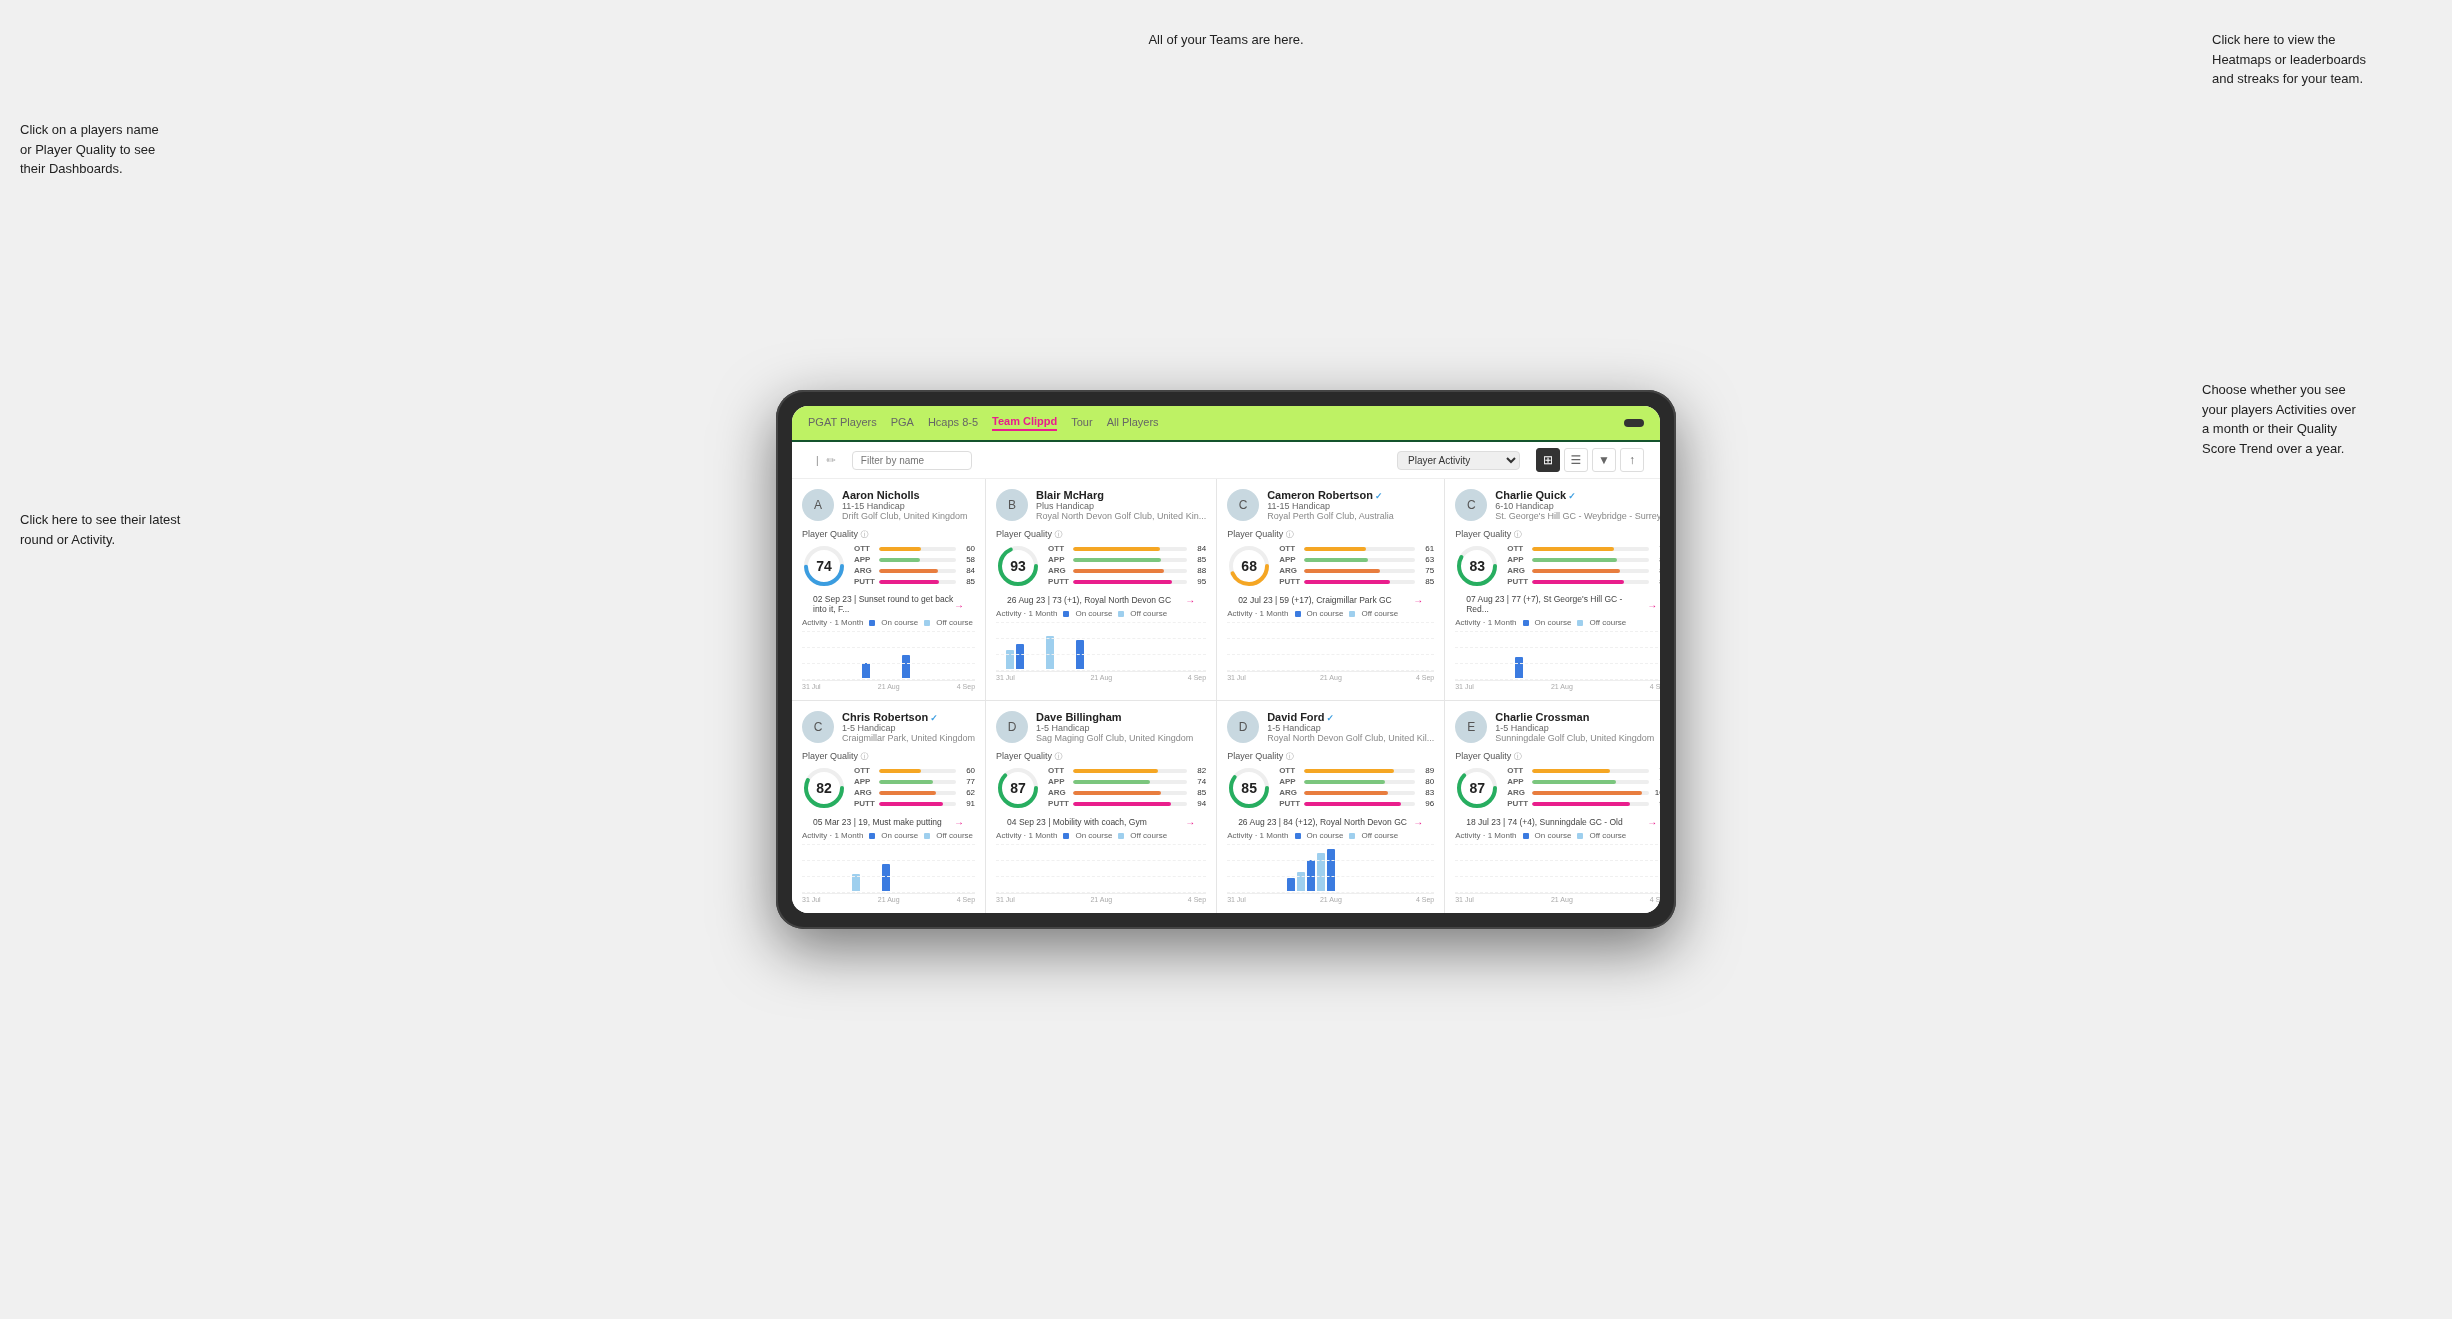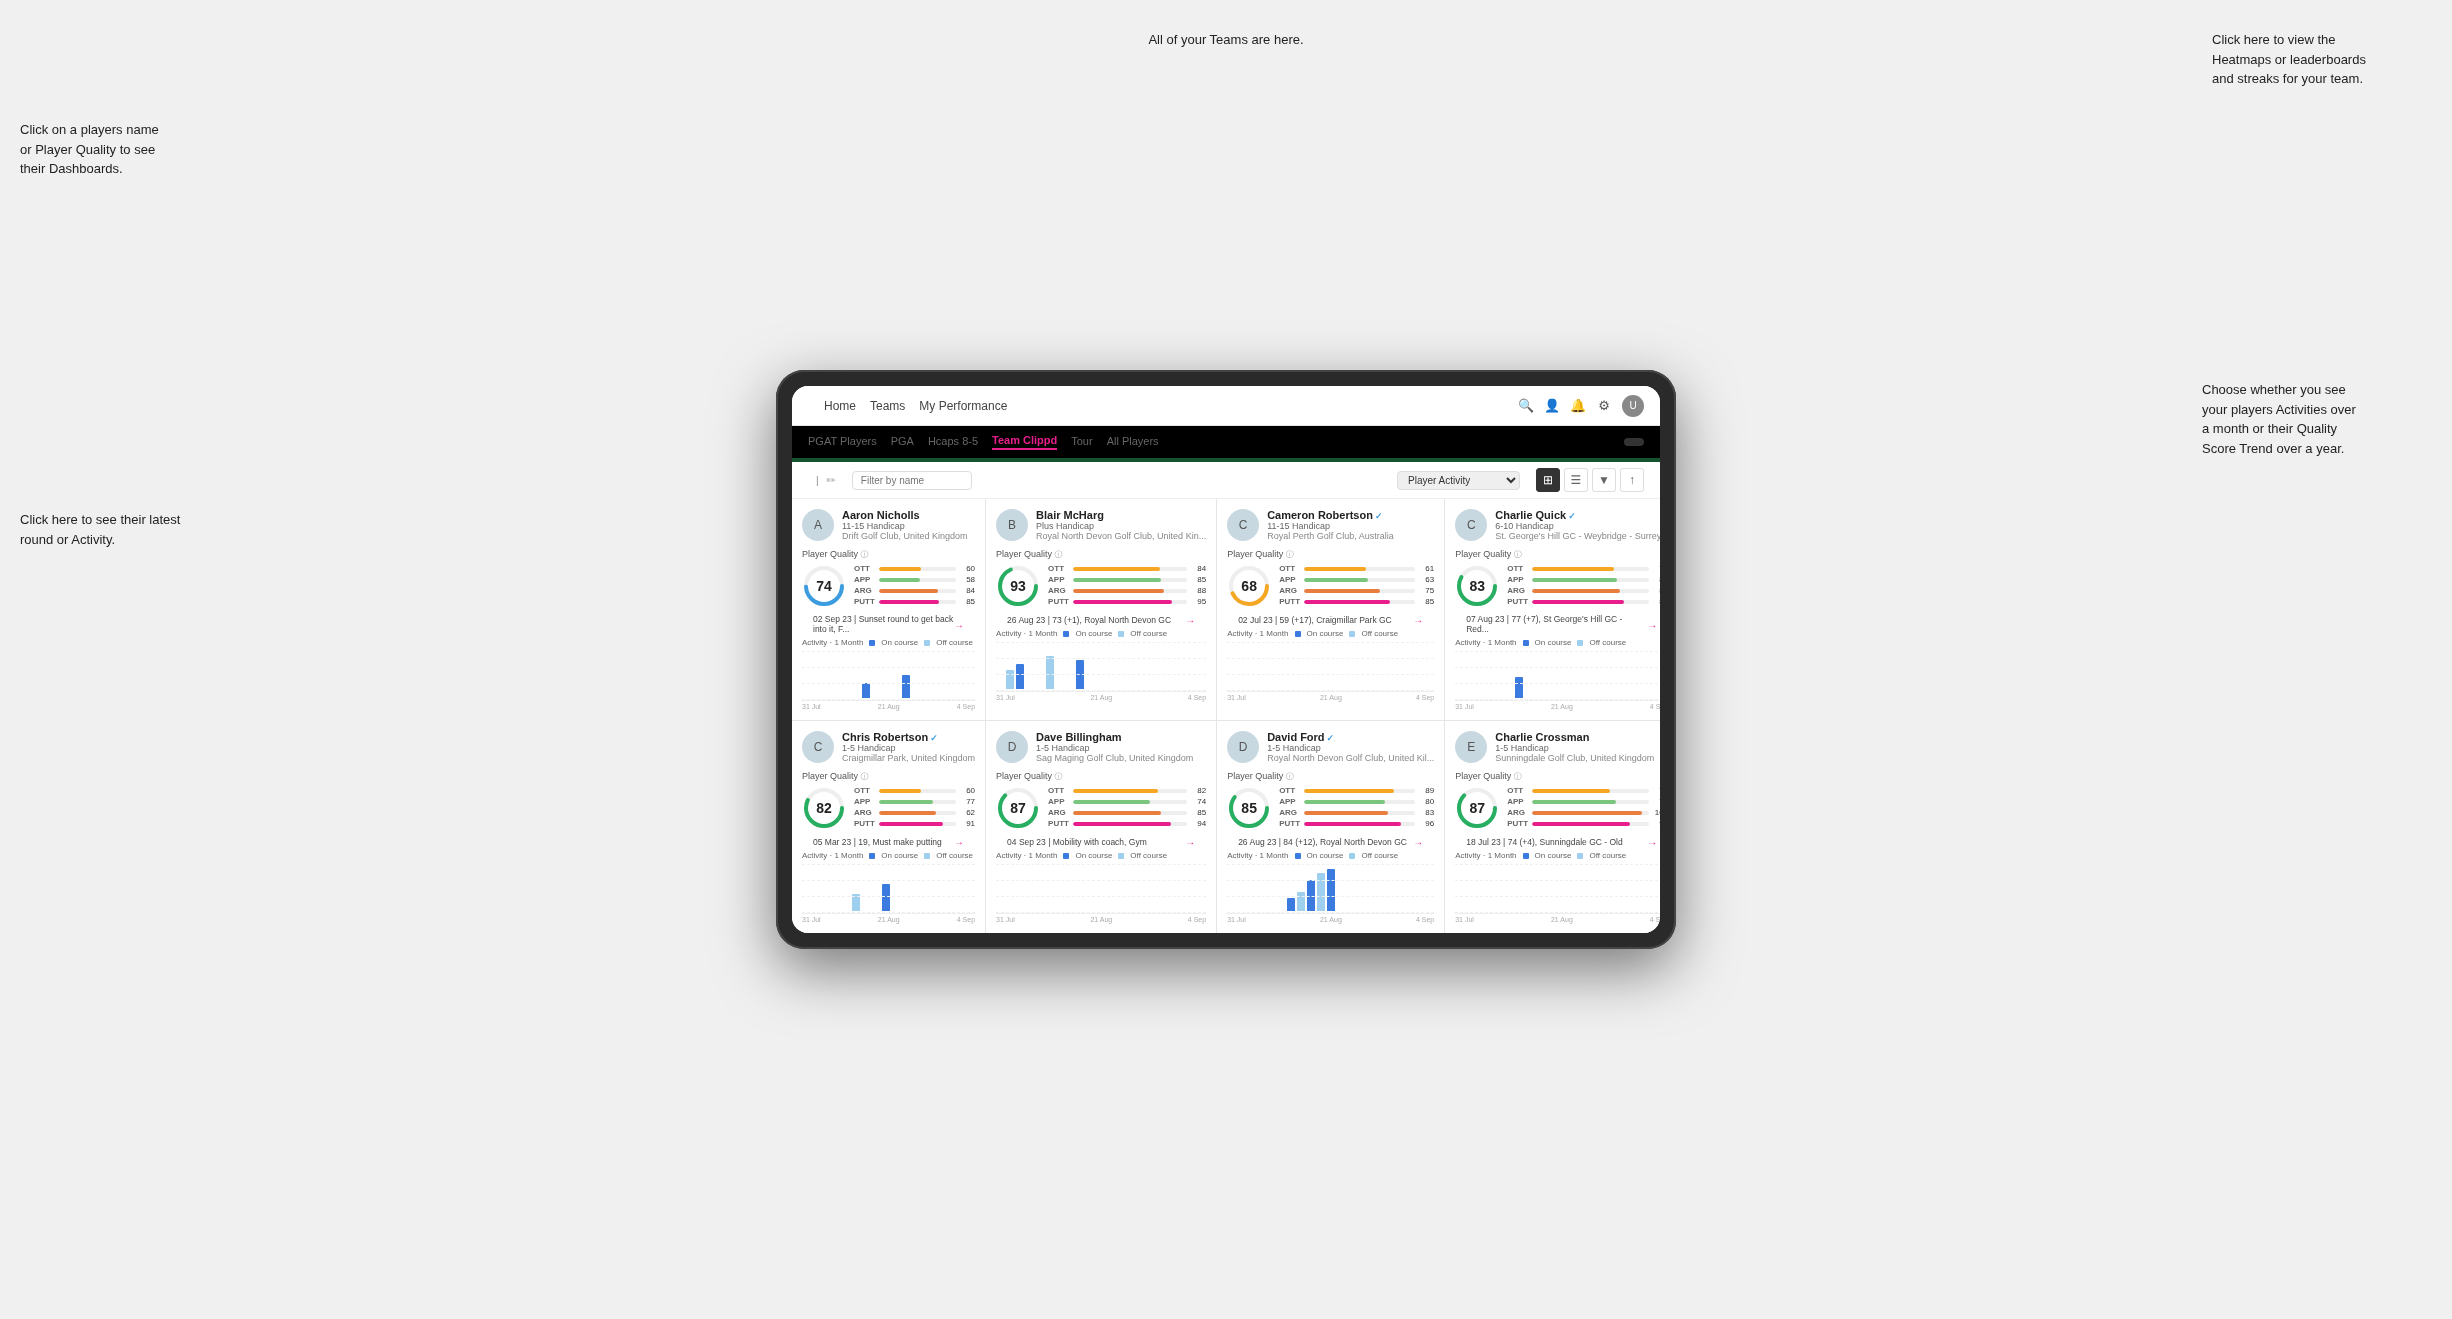--- a/index.html
+++ b/index.html
@@ -90,22 +90,22 @@
       background: #888;
       display: flex;
       align-items: center;
       justify-content: center;
       font-size: 10px;
       color: #fff;
     }
 
     
     .tab-bar {
-      background: #000000;
-      border-bottom: 4px solid #14532d;
+      background: #bef264;
+      border-bottom: 2px solid #14532d;
       padding: 0 16px;
       display: flex;
       align-items: center;
       height: 36px;
       gap: 14px;
     }
     .tab-item {
       font-size: 11px;
       color: #666;
       cursor: pointer;
@@ -346,35 +346,20 @@
 <div class="annotation annotation-right1">
   Click here to view the<br>Heatmaps or leaderboards<br>and streaks for your team.
 </div>
 <div class="annotation annotation-right2">
   Choose whether you see<br>your players Activities over<br>a month or their Quality<br>Score Trend over a year.
 </div>
 
 <div class="ipad-frame">
   <div class="ipad-screen">
 
-    <div class="nav-bar">
-      <span class="nav-logo"></span>
-      <div class="nav-items">
-        <span class="nav-item">Home</span>
-        <span class="nav-item">Teams</span>
-        <span class="nav-item">My Performance</span>
-      </div>
-      <div class="nav-icons">
-        <div class="nav-icon">🔍</div>
-        <div class="nav-icon">👤</div>
-        <div class="nav-icon">🔔</div>
-        <div class="nav-icon">⚙</div>
-        <div class="avatar-circle">U</div>
-      </div>
-    </div>
 
     <div class="tab-bar">
       <span class="tab-item">PGAT Players</span>
       <span class="tab-item">PGA</span>
       <span class="tab-item">Hcaps 8-5</span>
       <span class="tab-item active">Team Clippd</span>
       <span class="tab-item">Tour</span>
       <span class="tab-item">All Players</span>
       <button class="add-team-btn"></button>
     </div>

